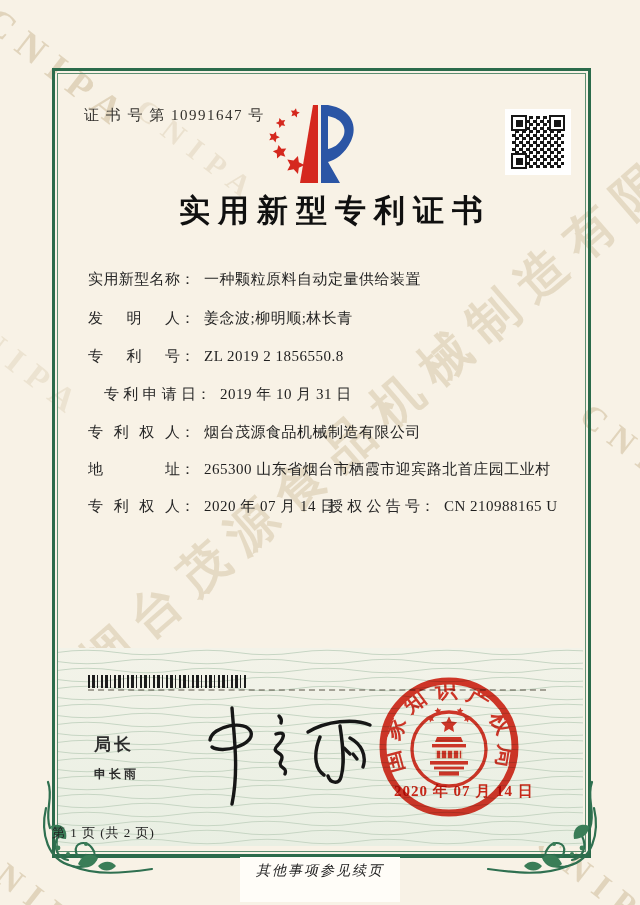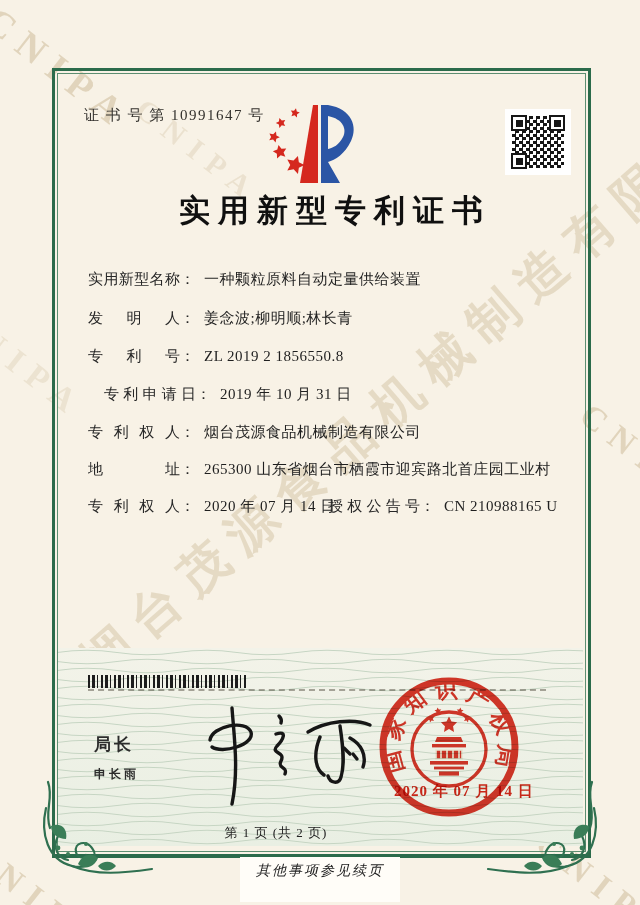--- a/index.html
+++ b/index.html
@@ -88,21 +88,21 @@
     font-family:"Liberation Sans",sans-serif;font-weight:600;font-size:12px;
     letter-spacing:3px;color:#2c2c2c;}
   .signature{position:absolute;left:182px;top:696px;z-index:4;}
   .seal{position:absolute;left:375px;top:673px;z-index:5;opacity:.93;mix-blend-mode:multiply;}
   .seal-date{
     position:absolute;left:394px;top:782px;z-index:6;font-size:15px;
     color:#d8291a;letter-spacing:1px;font-weight:bold;white-space:nowrap;
     mix-blend-mode:multiply;
   }
   .page-info{
-    position:absolute;left:52px;top:824px;width:448px;text-align:center;
+    position:absolute;left:52px;top:824px;width:448px;text-align:left;
     font-size:13px;letter-spacing:1px;color:#222;z-index:3;
   }
   .continuation{
     position:absolute;left:240px;top:857px;width:160px;height:45px;z-index:3;
     background:#fffdf8;text-align:center;line-height:27px;
     font-size:14px;font-style:italic;letter-spacing:2px;color:#222;
   }
 </style>
 </head>
 <body>

